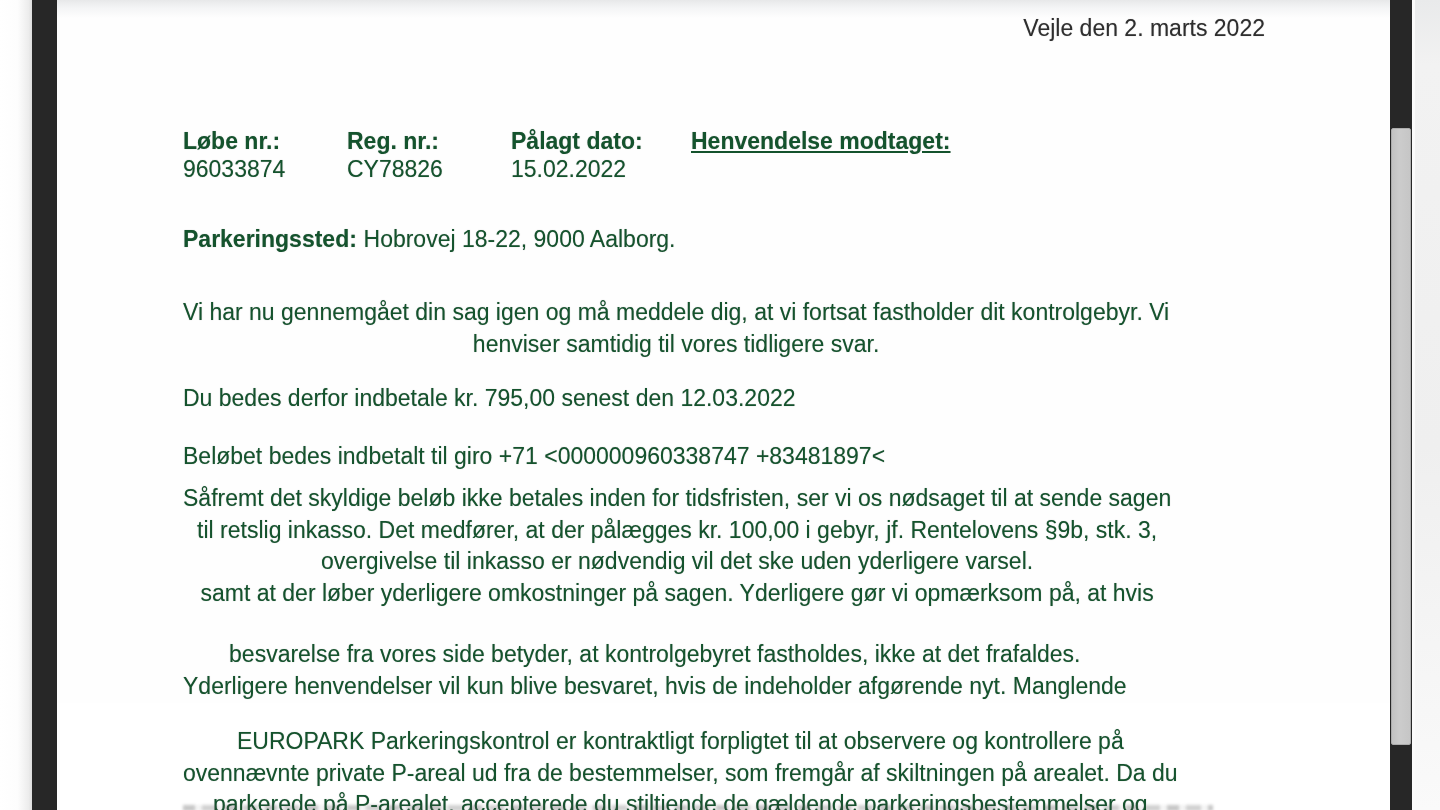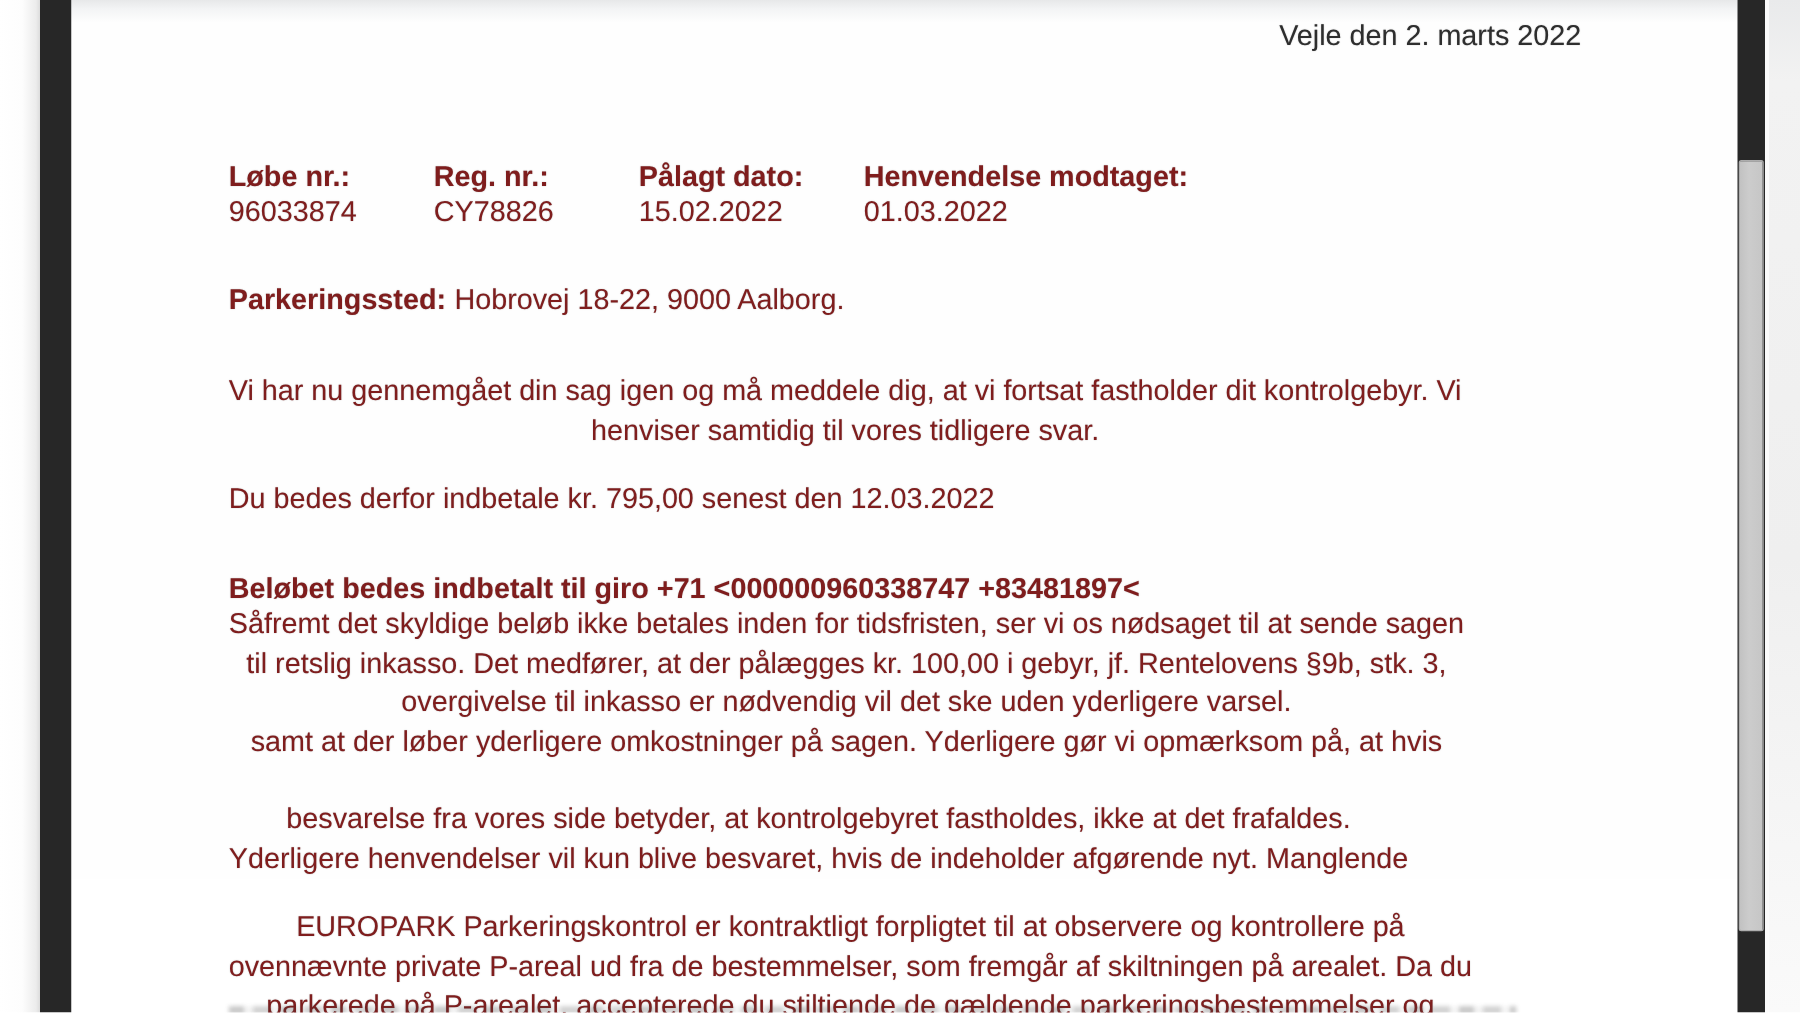--- a/index.html
+++ b/index.html
@@ -27,42 +27,42 @@
     position:absolute;left:57px;top:0;width:1333px;height:703px;
     background:#fefefe;z-index:1;
   }
   .document::before{ 
     content:"";position:absolute;left:0;top:0;right:0;height:18px;
     background:linear-gradient(to bottom,#e7e8e9 0%,#f3f4f5 40%,rgba(255,255,255,0) 100%);
     pointer-events:none;
   }
 
   .txt{
-    position:absolute;color:#7f1d1d;font-size:23px;line-height:31.5px;
+    position:absolute;color:#14532d;font-size:23px;line-height:31.5px;
     text-shadow:0 0 1px rgba(40,40,40,.35);
     filter:blur(.3px);
     white-space:nowrap;
   }
   .b{font-weight:700;}
   .date{top:13px;right:125px;color:#2e2e2e;}
 
   .info{left:126px;top:127px;display:flex;line-height:28px;}
   .info .col0{width:164px;}
   .info .col1{width:164px;}
   .info .col2{width:180px;}
-  .info .col3{width:320px;}
+  .info .col3{width:320px;text-decoration:underline;}
   .info .lbl{font-weight:700;}
 
   .parking{left:126px;top:212px;margin-top:12px;}
   .parking .v{margin-left:.29em;font-weight:400;}
 
   .para{left:126px;text-align:center;}
   .p-review{top:297px;}
   .p-pay{top:383px;font-weight:400;}
-  .p-giro{top:455px;font-weight:700;}
+  .p-giro{top:441px;font-weight:400;}
   .p-inkasso{top:483px;}
   .p-further{top:639px;}
   .p-europark{top:726px;}
 
   
   .cut-line{
     position:absolute;left:126px;top:805px;width:1030px;height:6px;
     background:repeating-linear-gradient(90deg,
       rgba(70,70,70,.55) 0 12px, rgba(70,70,70,.12) 12px 19px,
       rgba(70,70,70,.45) 19px 34px, rgba(70,70,70,.10) 34px 41px);
@@ -111,21 +111,20 @@
       <div class="col1">
         <div class="lbl">Reg. nr.:</div>
         <div class="val">CY78826</div>
       </div>
       <div class="col2">
         <div class="lbl">Pålagt dato:</div>
         <div class="val">15.02.2022</div>
       </div>
       <div class="col3">
         <div class="lbl">Henvendelse modtaget:</div>
-        <div class="val">01.03.2022</div>
       </div>
     </div>
 
     <div class="txt parking">
       <span class="b">Parkeringssted:</span><span class="v">Hobrovej 18-22, 9000 Aalborg.</span>
     </div>
 
     <div class="txt para p-review">
         <div class="line">Vi har nu gennemgået din sag igen og må meddele dig, at vi fortsat fastholder dit kontrolgebyr. Vi</div>
         <div class="line">henviser samtidig til vores tidligere svar.</div>

